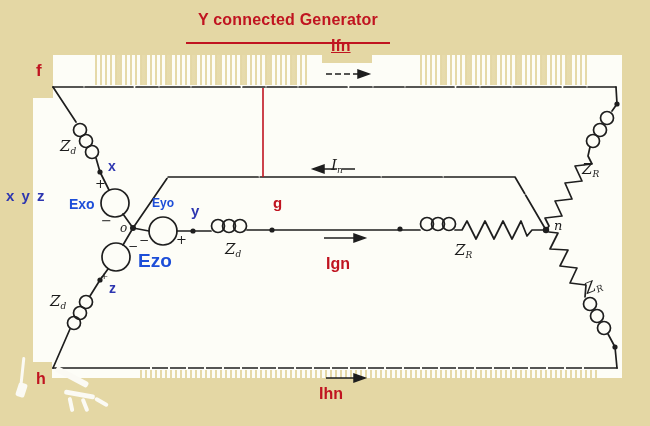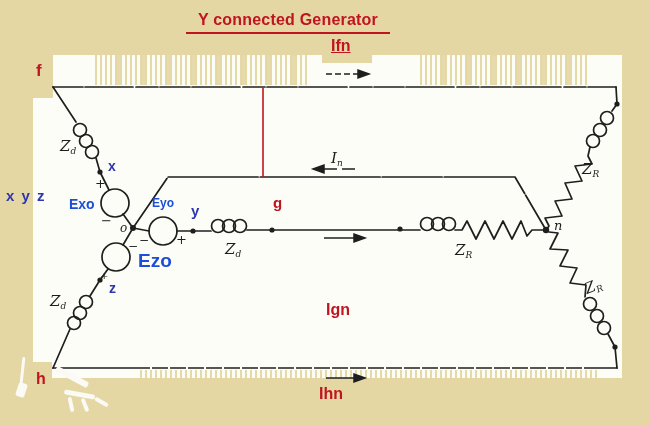--- a/index.html
+++ b/index.html
@@ -21,21 +21,21 @@
   }
   .tanpatch{background:#e4d7a4;}
   .lbl{position:absolute;line-height:1;white-space:nowrap;}
   .red{color:#c01420;font-weight:bold;}
   .blue{color:#2d36b0;font-weight:bold;}
   .bluel{color:#1d4ed8;font-weight:600;}
   .ser{font-family:"DejaVu Serif",serif;font-style:italic;color:#1d1d1d;font-weight:normal;}
   .sgn{font-family:"DejaVu Serif",serif;color:#1d1d1d;font-weight:normal;}
   .title{
     font-size:16px;letter-spacing:.2px;text-align:center;
-    border-bottom:2px solid #c01420;padding-bottom:4px;
+    border-bottom:2px solid #c01420;padding-bottom:14px;
   }
   .sub{font-size:9px;vertical-align:-3px;font-style:italic;}
   .wm{position:absolute;background:#fbfaf4;border-radius:2px;}
   svg{position:absolute;left:0;top:0;}
 </style>
 </head>
 <body>
 
 <div id="stage">
 
@@ -144,37 +144,37 @@
   <div class="wm" style="left:64px;top:392px;width:31px;height:5px;transform:rotate(10deg);"></div>
   <div class="wm" style="left:69px;top:397px;width:4px;height:15px;transform:rotate(-12deg);"></div>
   <div class="wm" style="left:83px;top:398px;width:4px;height:14px;transform:rotate(-22deg);"></div>
   <div class="wm" style="left:94px;top:400px;width:15px;height:4px;transform:rotate(30deg);"></div>
 
   <div class="lbl red title" style="left:186px;top:12px;width:204px;">Y connected Generator</div>
 
   <div class="lbl red" style="left:331px;top:38px;font-size:16px;text-decoration:underline;">Ifn</div>
   <div class="lbl red" style="left:36px;top:62px;font-size:17px;">f</div>
   <div class="lbl red" style="left:273px;top:195px;font-size:15px;">g</div>
-  <div class="lbl red" style="left:326px;top:256px;font-size:16px;margin-top:46px;">Ign</div>
+  <div class="lbl red" style="left:326px;top:256px;font-size:16px;">Ign</div>
   <div class="lbl red" style="left:36px;top:371px;font-size:16px;">h</div>
   <div class="lbl red" style="left:319px;top:386px;font-size:16px;">Ihn</div>
 
   <div class="lbl blue" style="left:6px;top:188px;font-size:15px;word-spacing:3px;">x y z</div>
   <div class="lbl blue" style="left:108px;top:159px;font-size:14px;">x</div>
   <div class="lbl blue" style="left:191px;top:203px;font-size:15px;">y</div>
   <div class="lbl blue" style="left:109px;top:281px;font-size:14px;">z</div>
 
   <div class="lbl bluel" style="left:69px;top:197px;font-size:14px;">Exo</div>
   <div class="lbl bluel" style="left:152px;top:197px;font-size:12px;">Eyo</div>
   <div class="lbl bluel" style="left:138px;top:251px;font-size:19px;">Ezo</div>
 
   <div class="lbl ser" style="left:120px;top:222px;font-size:12px;">o</div>
   <div class="lbl ser" style="left:554px;top:219px;font-size:13px;">n</div>
 
-  <div class="lbl ser" style="left:331px;top:151px;font-size:15px;">
+  <div class="lbl ser" style="left:331px;top:158px;font-size:15px;">
     <span>I</span><span class="sub">n</span>
   </div>
 
   <div class="lbl ser" style="left:60px;top:139px;font-size:15px;">
     <span>Z</span><span class="sub">d</span>
   </div>
   <div class="lbl ser" style="left:50px;top:294px;font-size:15px;">
     <span>Z</span><span class="sub">d</span>
   </div>
   <div class="lbl ser" style="left:225px;top:242px;font-size:15px;">

